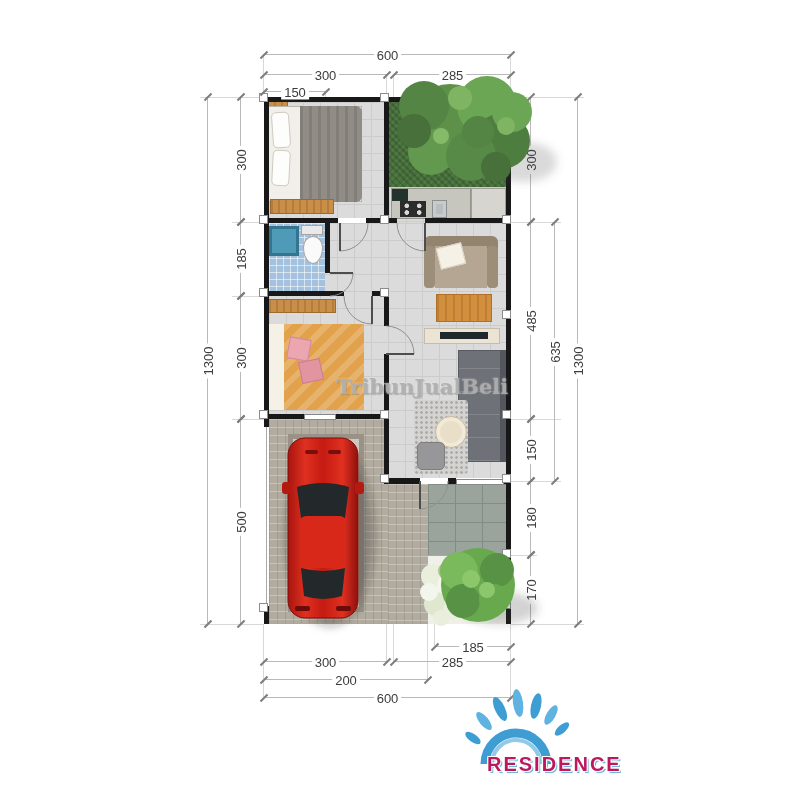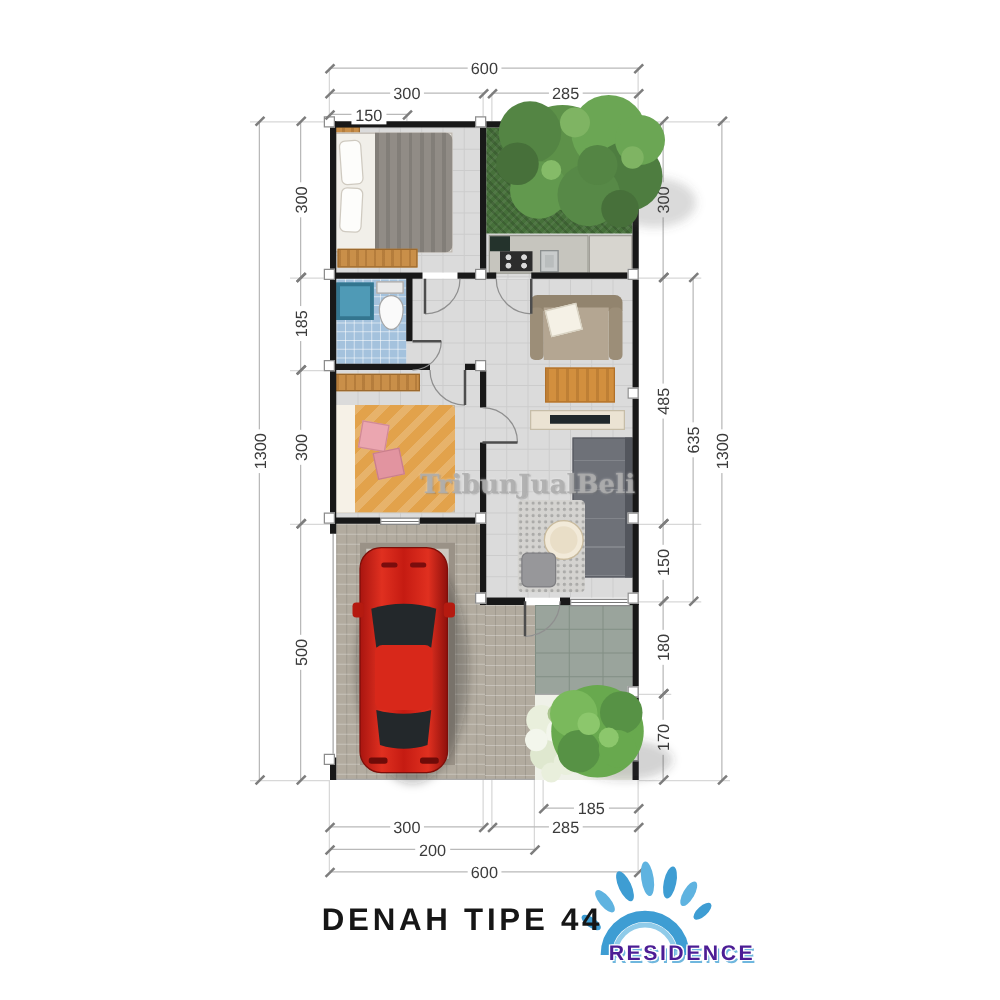--- a/index.html
+++ b/index.html
@@ -38,21 +38,21 @@
        background-image:radial-gradient(rgba(110,110,110,.4) 1px,transparent 1.6px);
        background-size:5px 5px;border-radius:4px}
   .wall{position:absolute;background:#181818}
   .post{position:absolute;width:9px;height:9px;background:#ffffff;border:1px solid #8c8c8c;box-sizing:border-box}
   .win{position:absolute;background:linear-gradient(#ffffff 42%,#777 42% 58%,#ffffff 58%);border:1px solid #888;box-sizing:border-box}
   .wood{background-color:#c98f49;border:1px solid #9c6a2e;box-sizing:border-box;
         background-image:repeating-linear-gradient(90deg,rgba(120,70,20,.25) 0 2px,transparent 2px 7px)}
   
   .title{font-size:25px;font-weight:bold;letter-spacing:3px;color:#161616;z-index:7}
   .brandP{font-size:30px;font-weight:bold;letter-spacing:1px;color:#f6a41e;text-shadow:0 1px 0 #c87f10;z-index:7}
-  .brandS{font-size:17px;font-weight:bold;letter-spacing:2px;color:#4c1d95;z-index:7;
+  .brandS{font-size:20px;font-weight:bold;letter-spacing:2px;color:#be185d;z-index:7;
           text-shadow:-1px -1px 0 #fff,1px -1px 0 #fff,-1px 1px 0 #fff,1px 1px 0 #fff,2px 2px 0 #6fb7de}
   .watermark{font-family:"DejaVu Serif",serif;font-weight:bold;font-size:21px;
              color:rgba(170,170,170,.85);text-shadow:0 0 2px rgba(255,255,255,.55),1px 1px 1px rgba(70,70,70,.35);z-index:6}
 </style>
 </head>
 <body>
 
 <div class="abs" id="poster" style="left:0;top:0;width:800px;height:800px">
 
   <div>
@@ -328,16 +328,15 @@
   <div class="hdim" style="left:394px;top:661px;width:117px">
       <span class="lbl">285</span>
     </div>
   <div class="hdim" style="left:264px;top:679px;width:164px">
       <span class="lbl">200</span>
     </div>
   <div class="hdim" style="left:264px;top:697px;width:247px">
       <span class="lbl">600</span>
     </div>
 
-  <div class="abs title" style="left:240px;top:722px;width:260px;text-align:center">DENAH TIPE 44</div>
   <div class="abs brandS" style="left:487px;top:753px">RESIDENCE</div>
 
 </div>
 
 </body></html>

